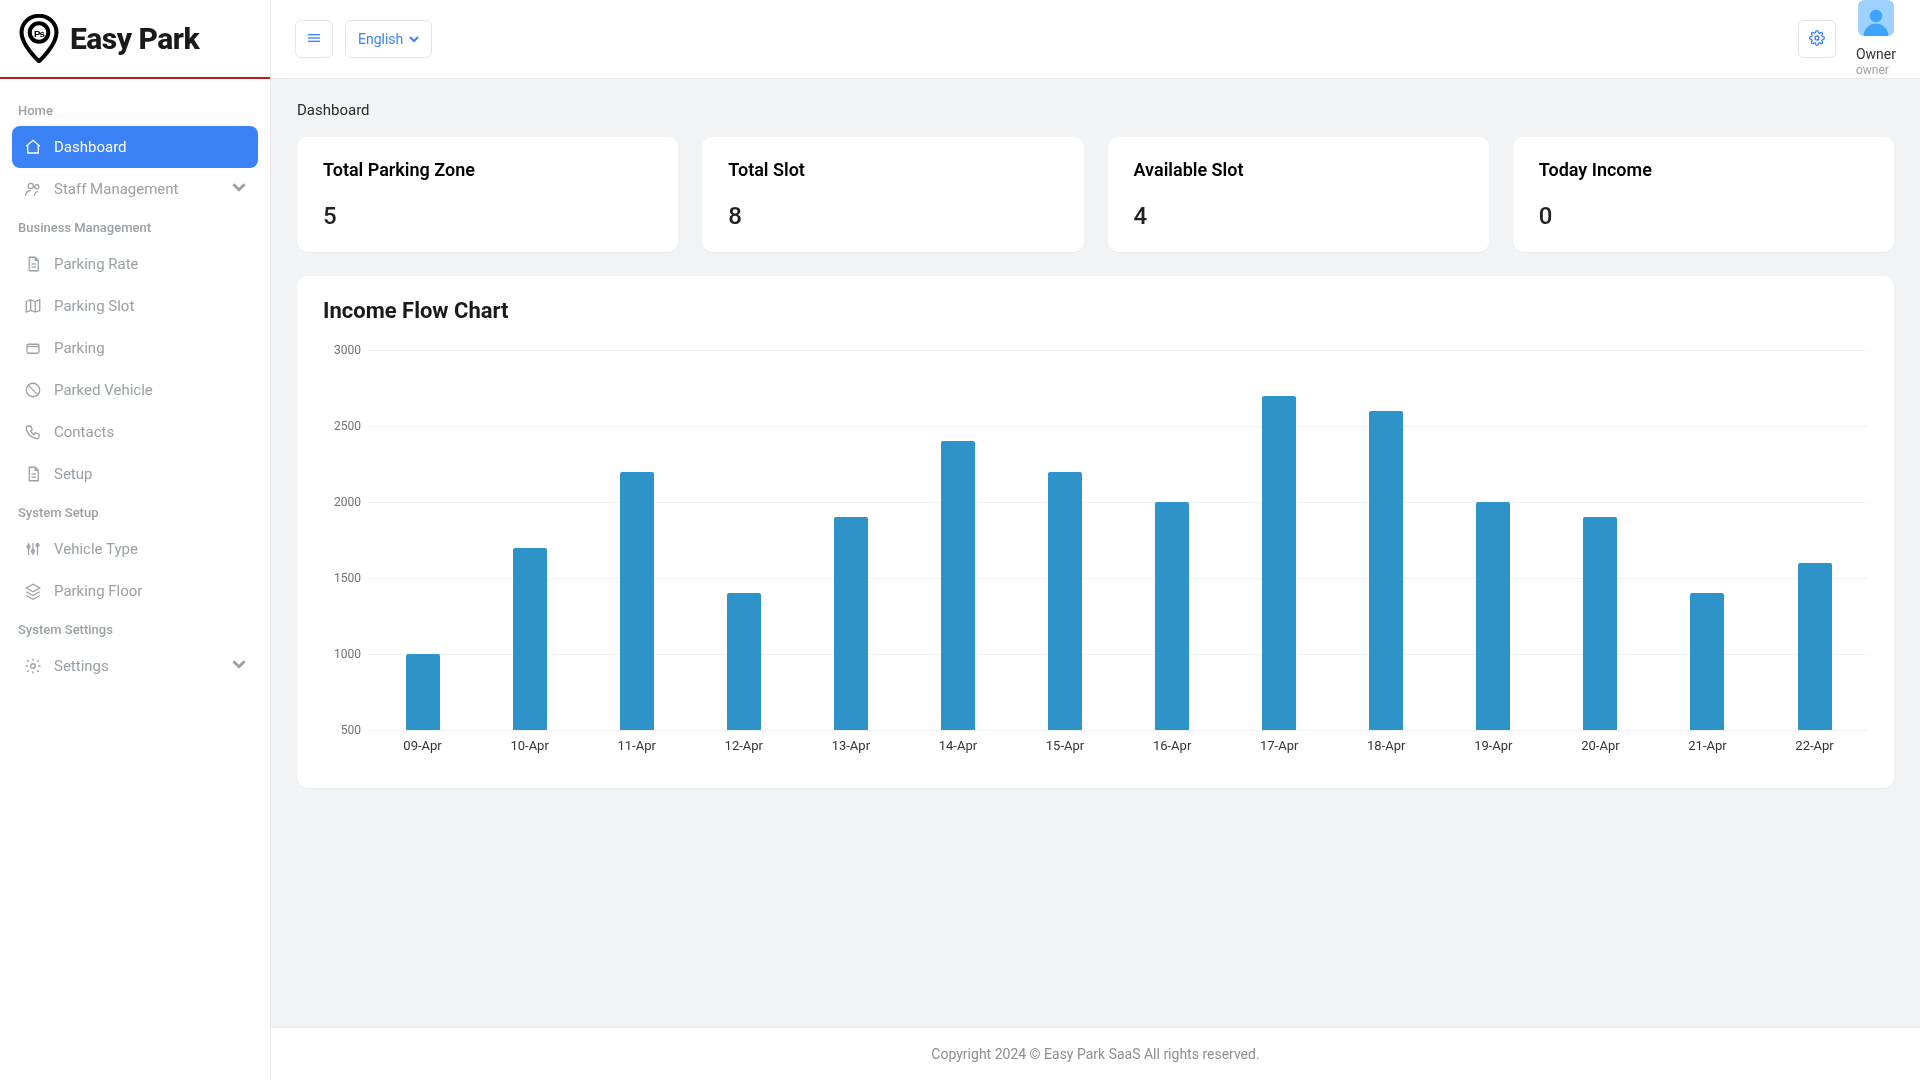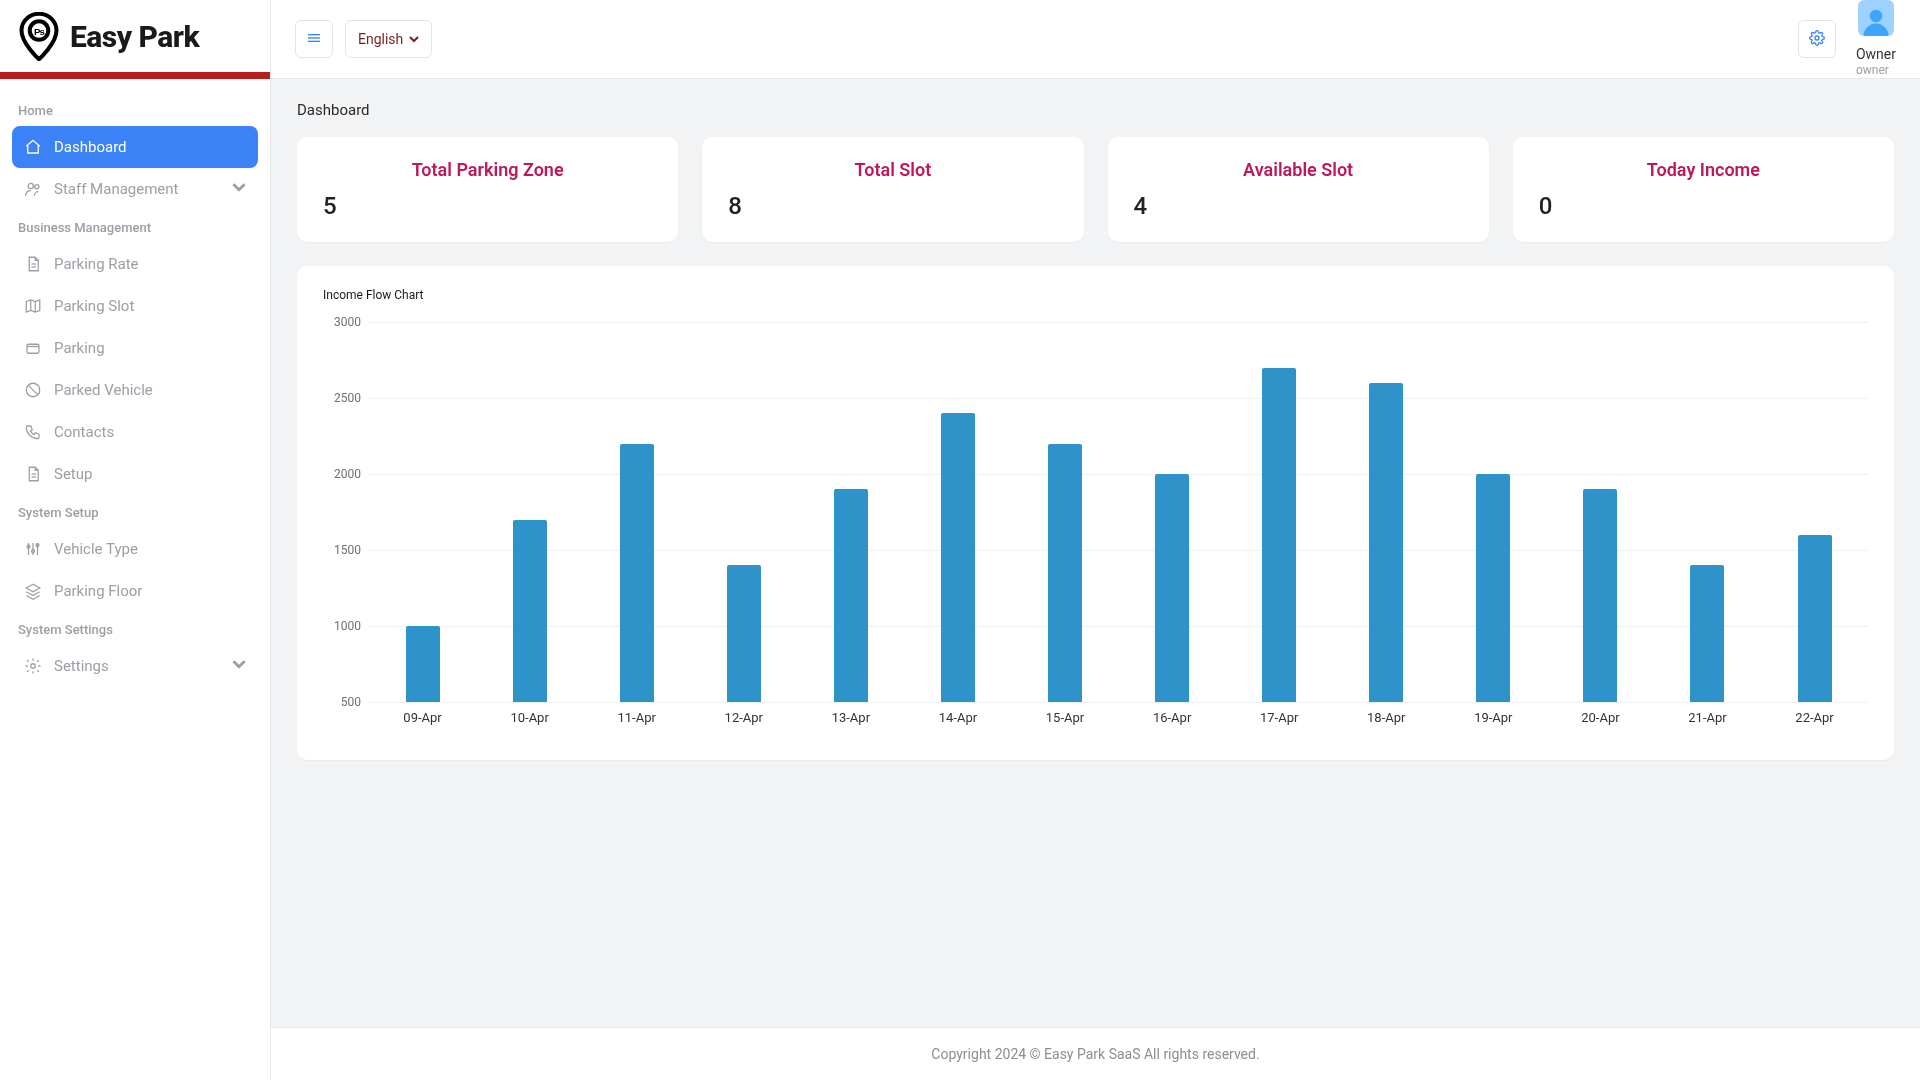--- a/index.html
+++ b/index.html
@@ -19,21 +19,21 @@
 
 .sidebar {
   width: 271px;
   background: #fff;
   border-right: 1px solid #e9e9e9;
   display: flex;
   flex-direction: column;
 }
 .logo {
   height: 79px;
-  border-bottom: 7px solid #b91c1c;
+  border-bottom: 2px solid #b91c1c;
   display: flex;
   align-items: center;
   gap: 10px;
   padding: 0 18px;
   font-size: 30px;
   font-weight: 800;
   letter-spacing: -0.5px;
 }
 .logo-pin {
   width: 42px; height: 46px;
@@ -89,21 +89,21 @@
   cursor: pointer;
 }
 .hamburger-btn svg { width: 16px; height: 16px; stroke: currentColor; stroke-width: 2; }
 .lang-select {
   height: 38px;
   border: 1px solid #e1e4e8;
   border-radius: 6px;
   background: #fff;
   display: inline-flex; align-items: center; gap: 6px;
   padding: 0 12px;
-  color: #7f1d1d;
+  color: #3b82f6;
   cursor: pointer;
 }
 .lang-select svg { width: 10px; height: 10px; stroke: currentColor; stroke-width: 2; fill: none; }
 .topbar-spacer { flex: 1; }
 .gear-btn {
   width: 38px; height: 38px;
   border: 1px solid #e1e4e8;
   border-radius: 6px;
   background: #fff;
   display: inline-flex; align-items: center; justify-content: center;
@@ -126,30 +126,30 @@
 
 .content { flex: 1; padding: 22px 26px; overflow-y: auto; }
 .breadcrumb { color: #2a2a2a; font-size: 15px; margin-bottom: 18px; }
 .cards { display: grid; grid-template-columns: repeat(4, 1fr); gap: 24px; margin-bottom: 24px; }
 .card {
   background: #fff;
   border-radius: 10px;
   padding: 22px 26px;
   box-shadow: 0 1px 2px rgba(0,0,0,0.04);
 }
-.card-label { font-size: 18px; font-weight: 600; color: #be185d; margin-bottom: 12px; text-align: center; }
+.card-label { font-size: 18px; font-weight: 600; color: #000000; margin-bottom: 22px; }
 .card-value { font-size: 24px; font-weight: 500; color: #222; }
 
 .chart-card {
   background: #fff;
   border-radius: 10px;
   padding: 22px 26px 28px;
   box-shadow: 0 1px 2px rgba(0,0,0,0.04);
 }
-.chart-title { font-size: 12px; font-weight: 400; margin-bottom: 20px; }
+.chart-title { font-size: 22px; font-weight: 700; margin-bottom: 27px; }
 .chart-plot {
   position: relative;
   height: 410px;
   padding-left: 46px;
 }
 .chart-axis-y {
   position: absolute; left: 0; top: 0; bottom: 30px; width: 46px;
 }
 .chart-axis-y .yt {
   position: absolute; right: 8px;

